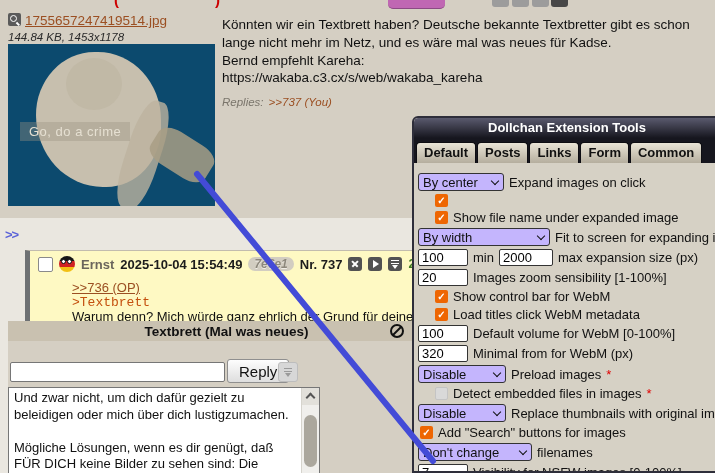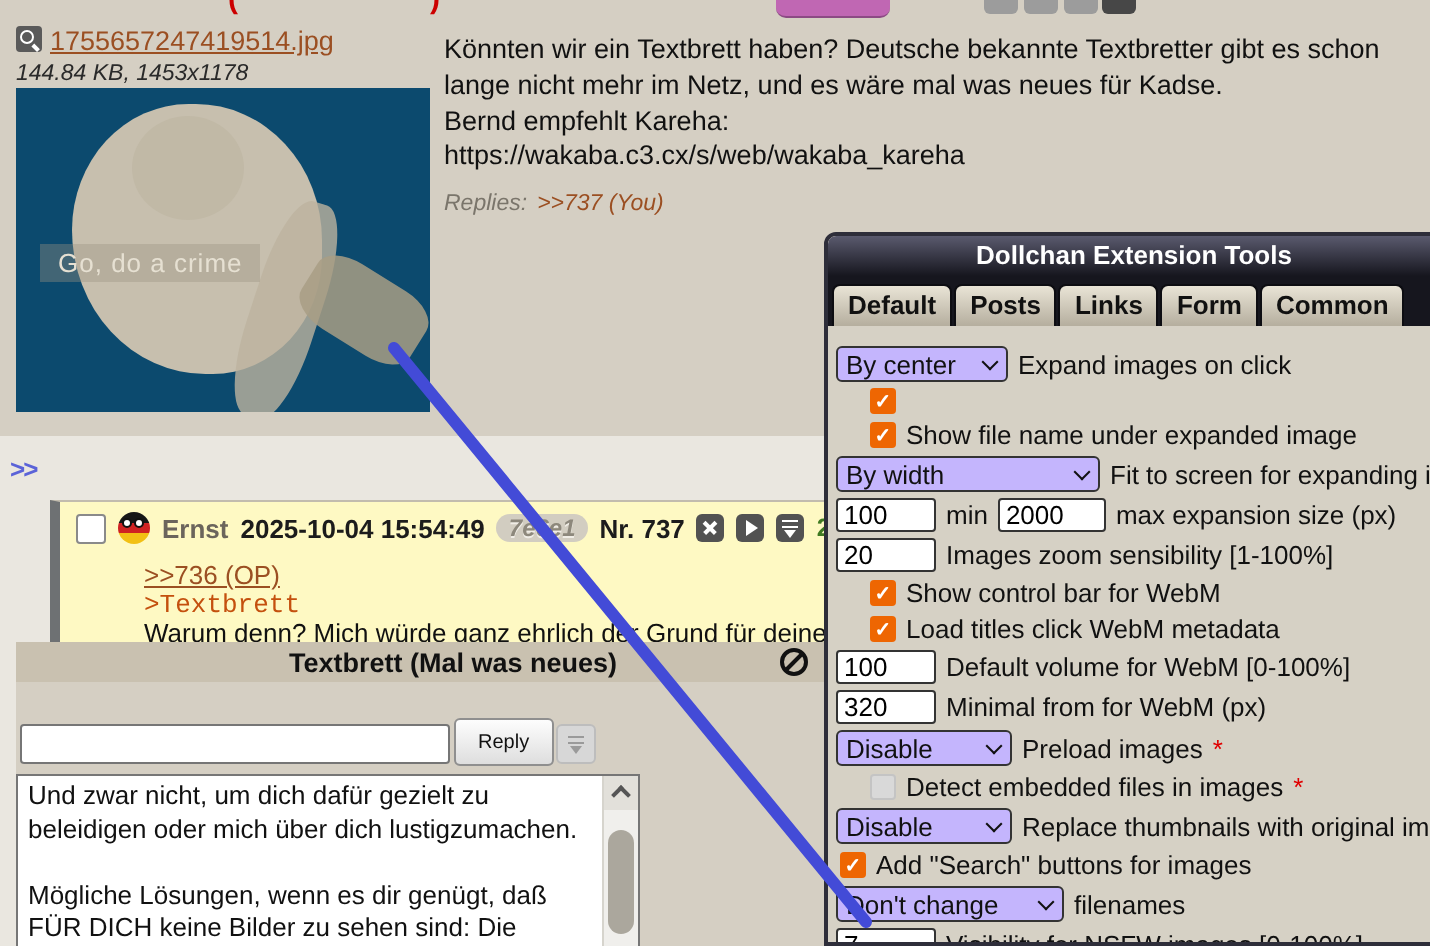--- a/index.html
+++ b/index.html
@@ -63,21 +63,21 @@
   .body-line{color:#111;}
 
   
   .reply-form{position:absolute;left:8px;top:321px;width:437px;height:152px;background:#d5cfc3;}
   .form-header{position:relative;height:20px;background:#c9c1b0;display:flex;align-items:center;justify-content:center;font-size:13.5px;font-weight:bold;color:#111;}
   .form-header-icons{position:absolute;right:26px;top:3px;display:flex;align-items:center;gap:8px;}
   .noentry{width:10px;height:10px;border:2px solid #111;border-radius:50%;position:relative;}
   .noentry::after{content:"";position:absolute;left:-1px;top:4px;width:12px;height:2px;background:#111;transform:rotate(-45deg);}
   .uparrow{font-weight:900;font-size:14px;color:#111;line-height:14px;}
   .name-input{position:absolute;left:2px;top:41px;width:207px;height:18px;border:1px solid #767676;border-radius:2px;background:#fff;font-size:13px;padding:0 3px;font-family:"Liberation Sans",sans-serif;}
-  .reply-btn{position:absolute;left:219px;top:38px;height:24px;padding:0 11px;background:linear-gradient(#fdfdfd,#dedede);border:1px solid #8f8f8f;border-radius:3px;font-size:10px;font-family:"Liberation Sans",sans-serif;color:#111;}
+  .reply-btn{position:absolute;left:219px;top:38px;height:24px;padding:0 11px;background:linear-gradient(#fdfdfd,#dedede);border:1px solid #8f8f8f;border-radius:3px;font-size:15px;font-family:"Liberation Sans",sans-serif;color:#111;}
   .disabled-btn{position:absolute;left:270px;top:41px;width:18px;height:18px;background:#d7d7d7;border:1px solid #bdbdbd;border-radius:3px;display:flex;align-items:center;justify-content:center;}
   .exp-glyph.gray::before{background:#9a9a9a;box-shadow:0 3px 0 #9a9a9a;}
   .exp-glyph.gray::after{border-top-color:#9a9a9a;}
   .ta{position:absolute;left:0;top:66px;width:312px;height:90px;background:#fff;border:1px solid #767676;box-sizing:border-box;overflow:hidden;}
   .ta-text{position:absolute;left:5px;top:2px;right:19px;font-size:13px;line-height:16.5px;color:#111;white-space:pre;}
   .ta-scroll{position:absolute;right:0;top:0;bottom:0;width:17px;background:#f0efec;border-left:1px solid #d6d4cd;}
   .ta-up{height:17px;background:#e2e0da;display:flex;align-items:center;justify-content:center;}
   .chev-up{width:5px;height:5px;border-left:2px solid #555;border-top:2px solid #555;transform:rotate(45deg);margin-top:2px;}
   .ta-thumb{position:absolute;left:2px;right:2px;top:27px;height:52px;background:#aba79d;border-radius:7px;}
 

